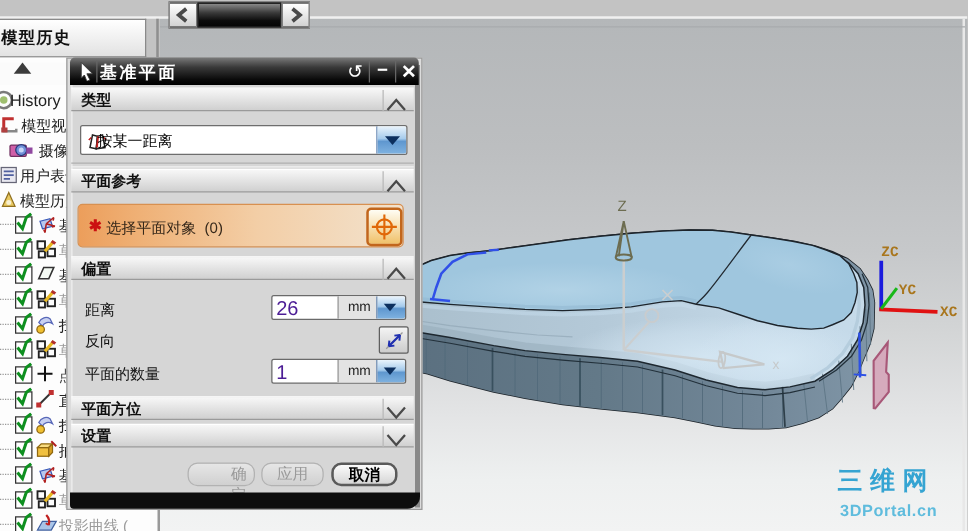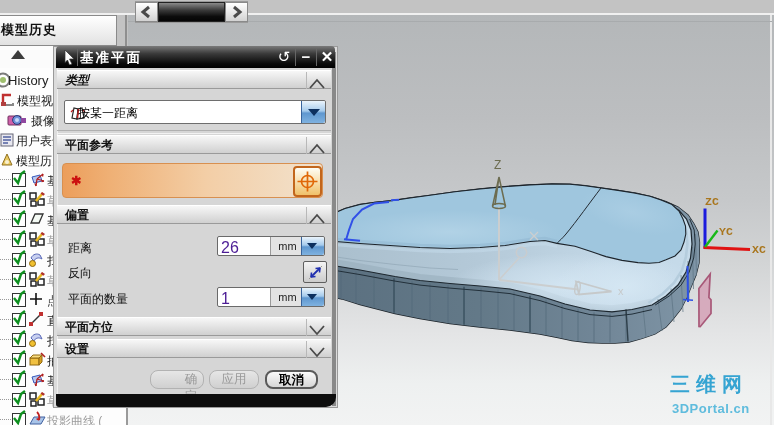--- a/index.html
+++ b/index.html
@@ -425,41 +425,42 @@
       <path d="M3,1 L12,10 L7.5,10 L10,15 L7.5,16 L5.5,11 L3,13.5 Z" fill="#fff" stroke="#333" stroke-width="0.7"></path>
     </svg>
  <div class="tsep" style="left:21px;"></div>
  <div class="ttl">基准平面</div>
  <div class="tbtn" style="left:219px;font-size:15px;top:2px;">↺</div>
  <div class="tsep" style="left:239px;"></div>
  <div class="tbtn" style="left:241px;font-weight:bold;font-size:15px;top:2px;">−</div>
  <div class="tsep" style="left:260px;"></div>
  <div class="tbtn" style="left:262px;font-weight:bold;font-size:15px;top:2px;">✕</div>
 </div>
-<div class="hdr abs" style="top:70px;font-style:italic;">类型<div class="hsep"></div><div class="chev"><svg width="22" height="11">
+<div class="hdr abs" style="top:70px;">类型<div class="hsep"></div><div class="chev"><svg width="22" height="11">
         <path d="M4,10 L11,2 L18,10" stroke="#4a4a4a" stroke-width="1.8" fill="none"></path>
       </svg></div></div>
 <div id="combo" class="abs">
  <svg style="position:absolute;left:4px;top:3px" width="20" height="18">
       <path d="M3,14 L5,4 L9,5 L8,15 Z" fill="#fff" stroke="#222" stroke-width="1.2"></path>
       <path d="M8,15 L9,5 L13,4 L15,14 Z" fill="#fff" stroke="#222" stroke-width="1.2"></path>
       <path d="M8.5,14 L9.5,5" stroke="#c02020" stroke-width="1.5"></path>
       <path d="M4,6 L2,8 M14,6 L16,8" stroke="#c02020" stroke-width="1.2"></path>
     </svg>
  <div class="ctext">按某一距离</div>
  <div class="bluebtn">
       <div class="dtri"></div>
     </div>
 </div>
 <div class="abs" style="left:57px;top:130px;width:274px;height:2px;border-top:1px solid #b0b0b0;border-bottom:1px solid #f2f2f2;"></div>
 <div class="hdr abs" style="top:135px;">平面参考<div class="hsep"></div><div class="chev"><svg width="22" height="11">
         <path d="M4,10 L11,2 L18,10" stroke="#4a4a4a" stroke-width="1.8" fill="none"></path>
       </svg></div></div>
 <div id="orange" class="abs">
     <div class="star">✱</div>
+    <div class="lbl">选择平面对象&nbsp;&nbsp;(0)</div>
   </div>
 <div id="pickbtn" class="abs">
     <svg style="position:absolute;left:1px;top:2px" width="23" height="23">
       <circle cx="11.5" cy="11.5" r="6" fill="none" stroke="#e06808" stroke-width="1.7"></circle>
       <path d="M11.5,1.5 V21.5 M1.5,11.5 H21.5" stroke="#e06808" stroke-width="1.7"></path>
     </svg>
   </div>
 <div class="hdr abs" style="top:205px;">偏置<div class="hsep"></div><div class="chev"><svg width="22" height="11">
         <path d="M4,10 L11,2 L18,10" stroke="#4a4a4a" stroke-width="1.8" fill="none"></path>
       </svg></div></div>

